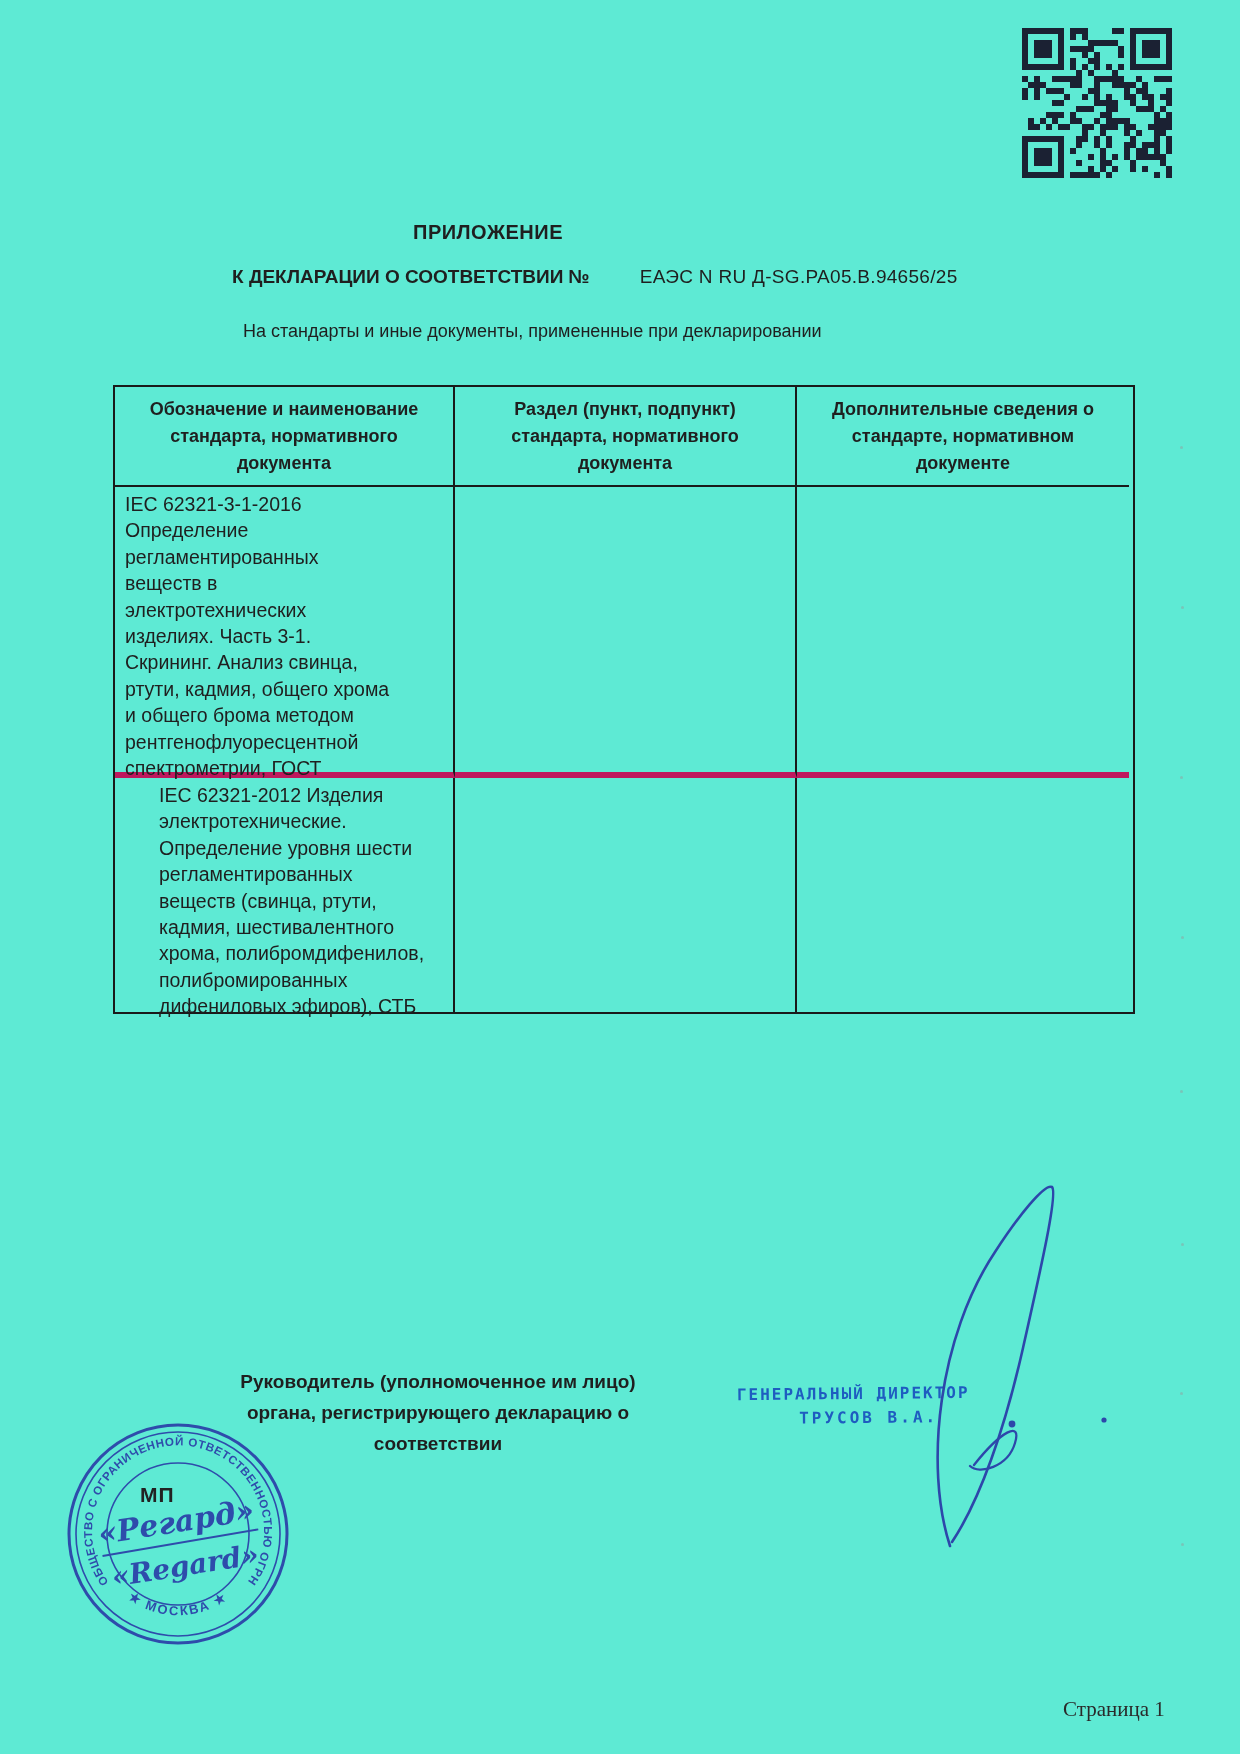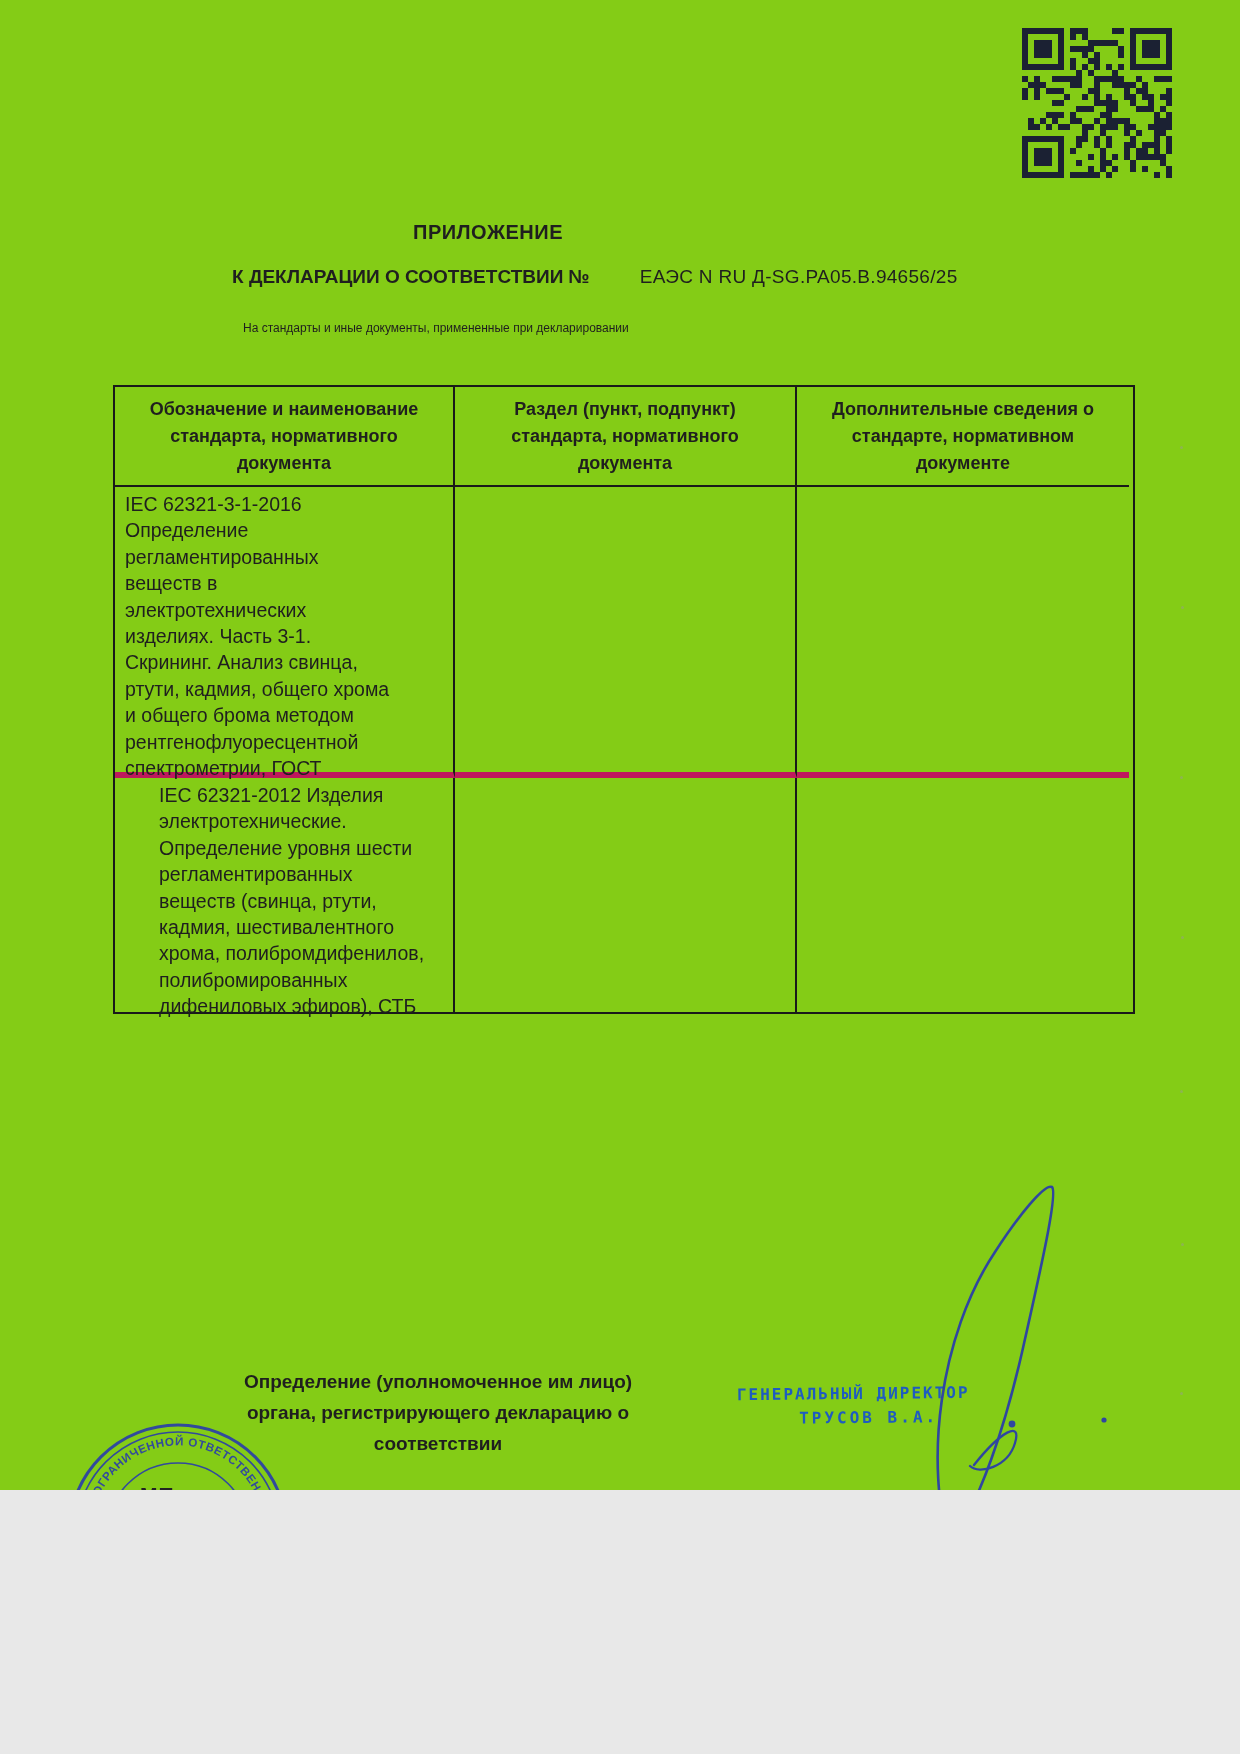--- a/index.html
+++ b/index.html
@@ -1,27 +1,27 @@
 <!DOCTYPE html>
 <html><head>
 <meta charset="utf-8">
 <style>
   html,body{margin:0;padding:0;background:#e8e8e8;}
   .doc{
-    position:relative; width:1240px; height:1490px; background:#84cc16;
+    position:relative; width:1240px; height:1754px; background:#5eead4;
     font-family:"Liberation Sans", sans-serif; color:#1f1f1f; overflow:hidden;
     margin:0 auto;
   }
   .abs{position:absolute;}
   
   .page-title{left:413px; top:221px; font-size:20px; font-weight:bold; letter-spacing:.5px;}
   .decl-line{left:232px; top:266px; display:flex; align-items:baseline;gap:20px;}
   .decl-label{font-size:19px; font-weight:bold;}
   .decl-number{font-size:19px; margin-left:30px; letter-spacing:.3px;}
-  .subtitle{left:243px; top:321px; font-size:12px;}
+  .subtitle{left:243px; top:321px; font-size:18px;}
   
   .std-table{
     left:113px; top:385px; width:1018px;
     border:2px solid #1a1a1a; border-collapse:collapse; display:grid;
     grid-template-columns:340px 342px 332px;
   }
   .std-table .cell{border-right:2px solid #1a1a1a; box-sizing:border-box; padding:4px 8px 0 10px;}
   .std-table .cell:nth-child(3n){border-right:none;}
   .std-table .head{
     height:100px; font-weight:bold; font-size:18px; line-height:27px;
@@ -391,21 +391,21 @@
 регламентированных
 веществ (свинца, ртути,
 кадмия, шестивалентного
 хрома, полибромдифенилов,
 полибромированных
 дифениловых эфиров), СТБ</div>
     <div class="cell body r2"></div>
     <div class="cell body r2"></div>
   </div>
 
-  <div class="abs head-role">Определение (уполномоченное им лицо)
+  <div class="abs head-role">Руководитель (уполномоченное им лицо)
 органа, регистрирующего декларацию о
 соответствии</div>
 
   <div class="abs facsimile">
     <div class="facs-l1">ГЕНЕРАЛЬНЫЙ ДИРЕКТОР</div>
     <div class="facs-l2">ТРУСОВ В.А.</div>
   </div>
 
   <svg class="abs sign-svg" width="225" height="395" viewBox="0 0 225 395">
     <path d="M 52 378 C 26 298, 41 168, 97 84 C 121 47, 147 15, 154 19 C 160 25, 143 100, 125 180 C 107 260, 82 332, 54 374" fill="none" stroke="#2b3fa8" stroke-width="2.6" stroke-linecap="round"></path>

